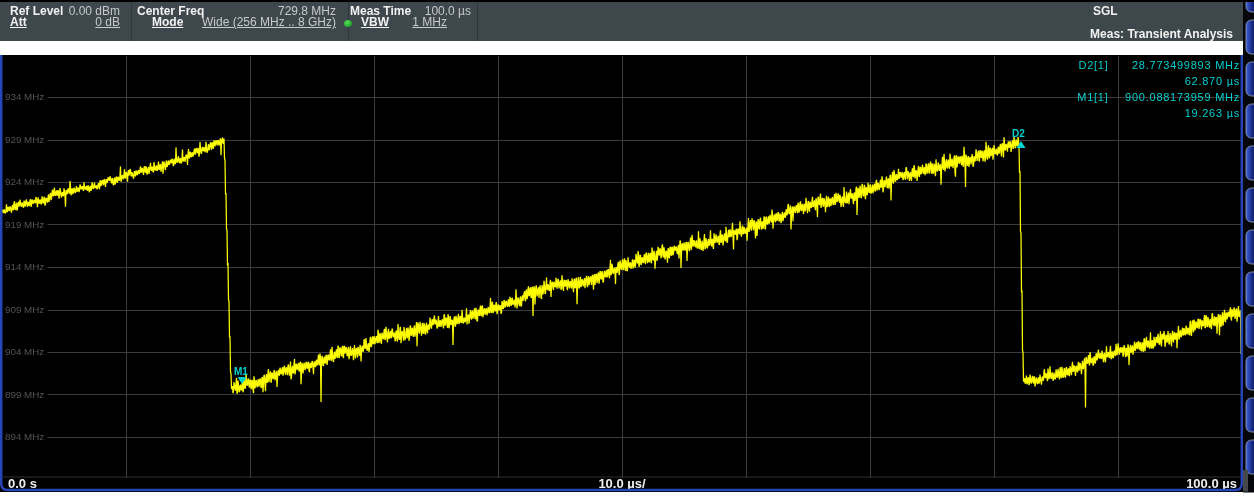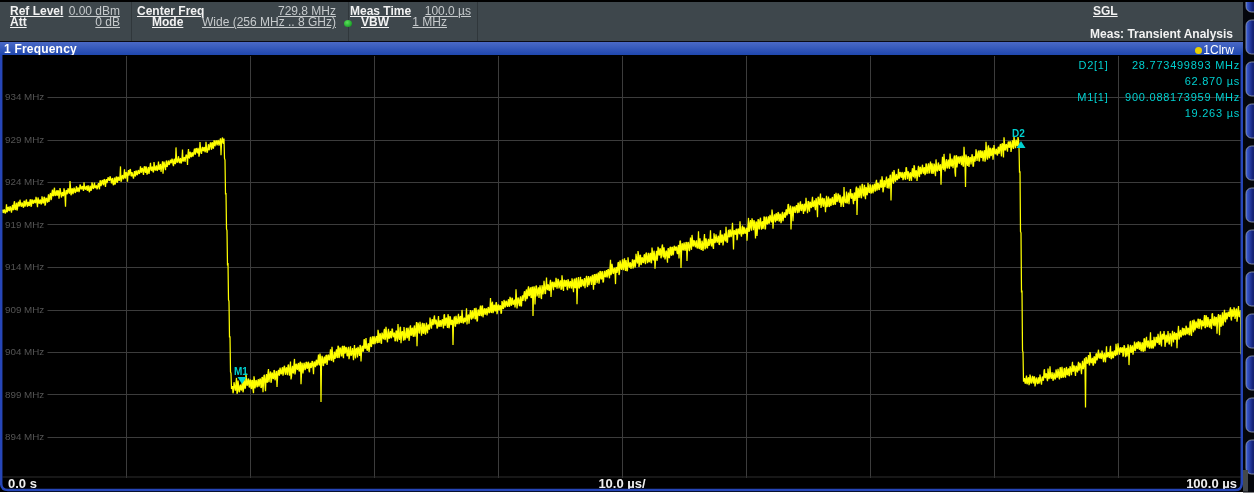--- a/index.html
+++ b/index.html
@@ -1,21 +1,21 @@
 <!DOCTYPE html>
 <html><head><meta charset="utf-8"><style>
 * { margin:0; padding:0; box-sizing:border-box; }
 body { width:1254px; height:498px; background:#fff; font-family:"Liberation Sans", sans-serif; overflow:hidden; }
 #scr { position:absolute; left:0; top:0; width:1254px; height:498px; background:#fff; }
 .abs { position:absolute; }
 #topblk { left:0; top:0; width:1254px; height:2px; background:#000; }
 #hdr { left:0; top:2px; width:1243px; height:38.5px; background:#3e474c; color:#c6cacc; font-size:12px; }
 #hdr .lab { position:absolute; font-weight:bold; color:#f2f2f2; }
 #hdr .val { position:absolute; text-align:right; }
-.r1 { top:2.3px;text-decoration:underline; }
+.r1 { top:2.3px; }
 .r2 { top:13.1px;text-decoration:underline; }
 #tbar { left:0; top:41px; width:1243px; height:14px; background:linear-gradient(#4a69c6,#1f47ae); border-top:1px solid #0a0a14; }
 #tbar .t { position:absolute; left:4px; top:-0.5px; font-size:12px; font-weight:600; color:#fff; letter-spacing:0.2px; }
 #tbar .clrw { position:absolute; right:9px; top:0.5px; font-size:12px; color:#fff; }
 #tbar .dot { display:inline-block; width:7px; height:7px; border-radius:50%; background:#e8cf00; margin-right:1px; }
 #chart { left:0; top:55px; width:1243px; height:437px; }
 #strip { left:1243px; top:0; width:11px; height:498px; }
 #led { position:absolute; left:344px; top:19.5px; width:8px; height:7px; border-radius:50%; background:radial-gradient(circle at 40% 35%, #5ae05a, #1ea32a 70%, #0c6a18); }
 </style></head>
 <body>
@@ -34,24 +34,20 @@
     <span class="val r1" style="left:401px;width:70px">100.0 µs</span>
     <span class="lab r2" style="left:361px">VBW</span>
     <span class="val r2" style="left:377px;width:70px">1 MHz</span>
     <span class="lab r1" style="left:1093px">SGL</span>
     <span class="lab" style="top:25px;right:10px">Meas: Transient Analysis</span>
     <span style="position:absolute;left:131px;top:0;width:1px;height:38.5px;background:rgba(0,0,0,0.22)"></span>
     <span style="position:absolute;left:348px;top:0;width:1px;height:38.5px;background:rgba(0,0,0,0.22)"></span>
     <span style="position:absolute;left:477px;top:0;width:1px;height:38.5px;background:rgba(0,0,0,0.22)"></span>
   </div>
   <div class="abs" id="led"></div>
-  <div class="abs" id="tbar">
-    <span class="t">1 Frequency</span>
-    <span class="clrw"><span class="dot"></span>1Clrw</span>
-  </div>
   <svg class="abs" id="chart" width="1243" height="437" viewBox="0 0 1243 437" font-family="Liberation Sans, sans-serif">
 <rect x="0" y="0" width="1243" height="437" fill="#000"></rect>
 <line x1="126" y1="1" x2="126" y2="422.5" stroke="#3c3c3c" stroke-width="1" shape-rendering="crispEdges"></line>
 <line x1="250" y1="1" x2="250" y2="422.5" stroke="#3c3c3c" stroke-width="1" shape-rendering="crispEdges"></line>
 <line x1="374" y1="1" x2="374" y2="422.5" stroke="#3c3c3c" stroke-width="1" shape-rendering="crispEdges"></line>
 <line x1="498" y1="1" x2="498" y2="422.5" stroke="#3c3c3c" stroke-width="1" shape-rendering="crispEdges"></line>
 <line x1="622" y1="1" x2="622" y2="422.5" stroke="#3c3c3c" stroke-width="1" shape-rendering="crispEdges"></line>
 <line x1="746" y1="1" x2="746" y2="422.5" stroke="#3c3c3c" stroke-width="1" shape-rendering="crispEdges"></line>
 <line x1="870" y1="1" x2="870" y2="422.5" stroke="#3c3c3c" stroke-width="1" shape-rendering="crispEdges"></line>
 <line x1="994" y1="1" x2="994" y2="422.5" stroke="#3c3c3c" stroke-width="1" shape-rendering="crispEdges"></line>

